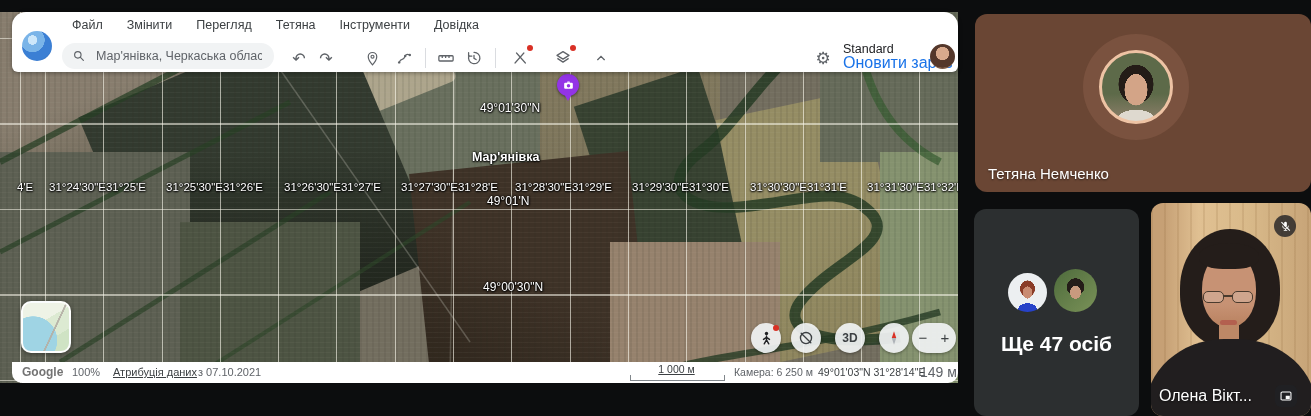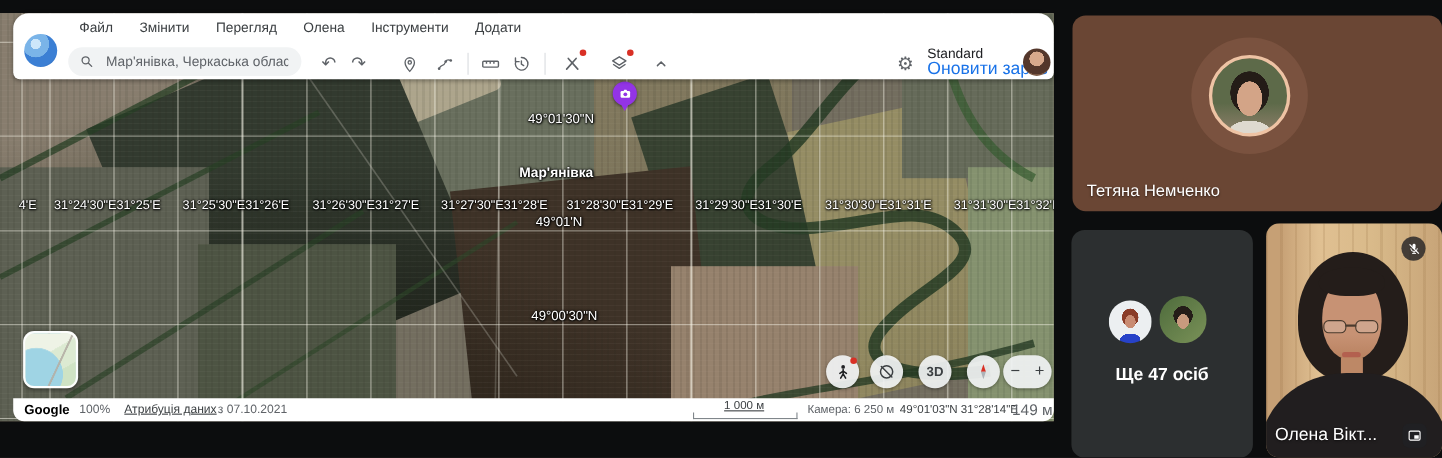--- a/index.html
+++ b/index.html
@@ -87,21 +87,21 @@
   .t2-av.a{left:34px;top:64px;width:39px;height:39px;background:
       radial-gradient(ellipse 13px 8px at 50% 92%, #2742c8 0 70%, transparent 71%),
       radial-gradient(ellipse 8px 10px at 50% 50%, #c98b72 0 60%, transparent 61%),
       radial-gradient(ellipse 12px 13px at 50% 40%, #8a3c28 0 62%, transparent 63%),
       #eceff1;}
   .t2-av.b{left:80px;top:60px;width:43px;height:43px;background:
       radial-gradient(ellipse 9px 11px at 50% 54%, #c89a7e 0 60%, transparent 61%),
       radial-gradient(ellipse 14px 14px at 50% 42%, #241c18 0 62%, transparent 63%),
       linear-gradient(135deg,#4e6b3c,#7a9258);}
   .t2-label{position:absolute;left:0;top:123px;width:100%;text-align:center;color:#fff;
-    font-size:16px;font-weight:600;}
+    font-size:21px;font-weight:600;}
   .tile3{left:1151px;top:203px;width:160px;height:213px;background:
       repeating-linear-gradient(90deg, rgba(130,90,45,.14) 0 2px, transparent 2px 13px),
       linear-gradient(90deg,#c6a075 0 8%,#e0c092 30%,#d9ba8a 60%,#c7a478 100%);}
   .hair{position:absolute;left:29px;top:26px;width:100px;height:118px;background:#241d1a;
     border-radius:52% 52% 46% 46%;}
   .face{position:absolute;left:51px;top:48px;width:54px;height:76px;background:
       linear-gradient(180deg,#c79274 0 70%,#b8815f 100%);border-radius:50% 50% 46% 46%;}
   .bangs{position:absolute;left:48px;top:40px;width:60px;height:26px;background:#241d1a;
     border-radius:50% 50% 40% 40%;}
   .glasses{position:absolute;left:51px;top:88px;width:54px;height:13px;}
@@ -217,23 +217,23 @@
       <span>−</span>
       <span>+</span>
     </div>
   </div>
 
   <div class="app-header">
     <div class="menu-row" id="menu-row">
         <span class="menu-item">Файл</span>
         <span class="menu-item">Змінити</span>
         <span class="menu-item">Перегляд</span>
-        <span class="menu-item">Олена</span>
+        <span class="menu-item">Тетяна</span>
         <span class="menu-item">Інструменти</span>
-        <span class="menu-item">Додати</span>
+        <span class="menu-item">Довідка</span>
       </div>
     <div class="earth-logo"></div>
     <div class="search-pill">
       <span>
         <svg width="14" height="14" viewBox="0 0 24 24" stroke="#5f6368" fill="none" stroke-width="2" stroke-linecap="round">
           <circle cx="10" cy="10" r="5.5"></circle>
             <path d="M14.5 14.5 L19.5 19.5"></path>
         </svg>
       </span>
       <input readonly="" value="Мар'янівка, Черкаська область" style="">
@@ -296,21 +296,21 @@
       <span>⚙</span>
     </div>
     <div class="std-block">
       <div class="std-label">Standard</div>
       <div class="std-update">Оновити зараз</div>
     </div>
     <div class="hdr-avatar"></div>
   </div>
 
   <div class="status-bar">
-    <span class="sb" style="left:10px;font-weight:bold;color:#000000;font-size:12px;">Google</span>
+    <span class="sb" style="left:10px;font-weight:bold;color:#737373;font-size:12px;">Google</span>
     <span class="sb" style="left:60px;">100%</span>
     <span class="sb" style="left:101px;text-decoration:underline;color:#3c4043;cursor:pointer;">Атрибуція даних</span>
     <span class="sb" style="left:186px;">з 07.10.2021</span>
     <span class="scale-text">1 000 м</span>
     <span class="scale-bar"></span>
     <span class="sb" style="left:722px;font-size:10.5px;">Камера: 6 250 м</span>
     <span class="sb" style="left:806px;font-size:10.5px;color:#3c4043;">49°01'03"N 31°28'14"E</span>
     <span class="sb" style="left:908px;font-size:14px;">149 м</span>
   </div>
 

